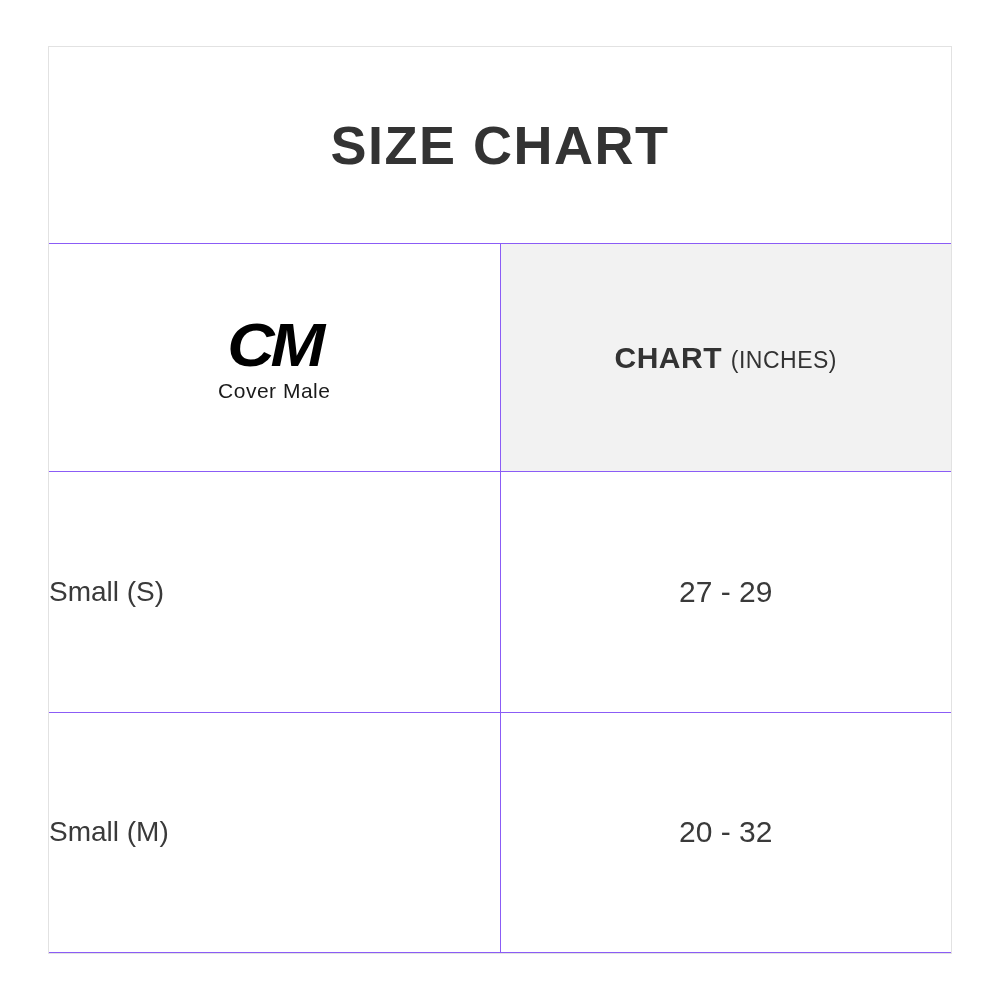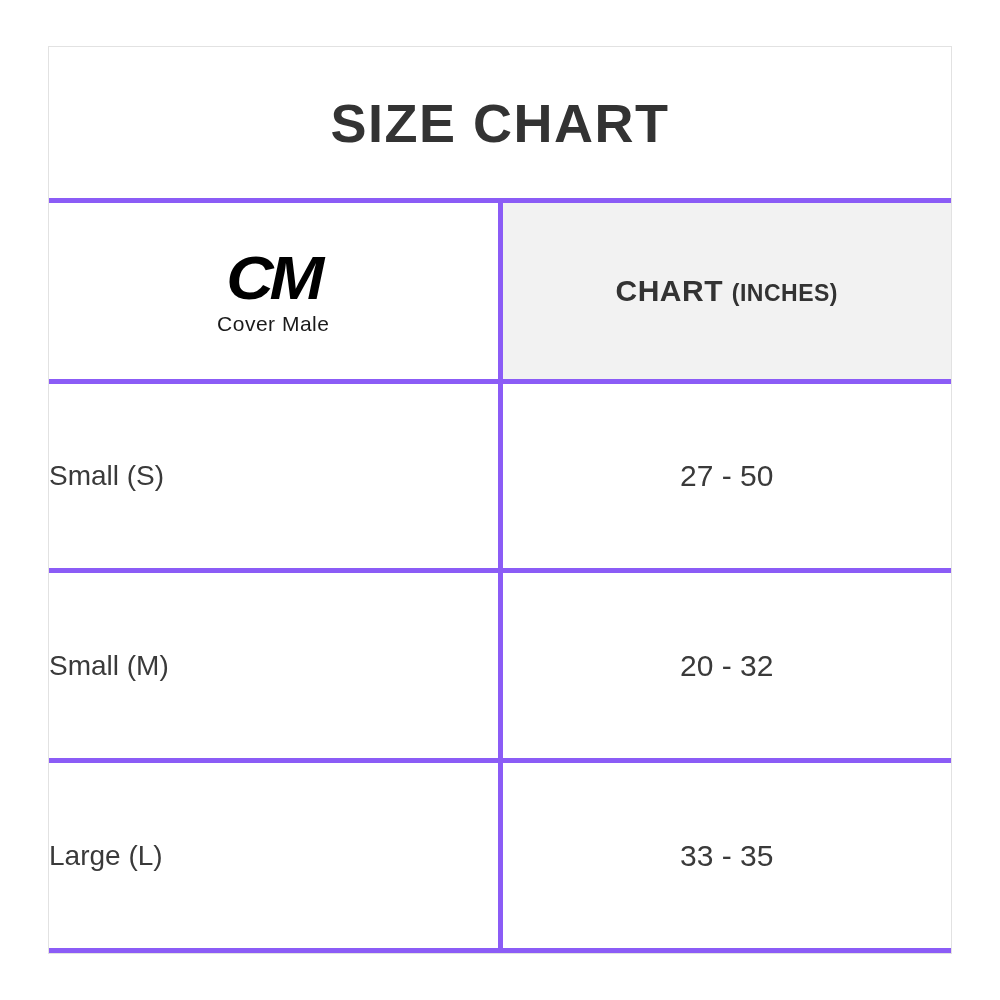--- a/index.html
+++ b/index.html
@@ -32,21 +32,21 @@
   }
 
   table.size-chart {
     width: 100%;
     height: 100%;
     border-collapse: collapse;
     table-layout: fixed;
   }
 
   table.size-chart td {
-    border: 5px solid #8b5cf6;
+    border: 1px solid #8b5cf6;
     padding: 0;
     vertical-align: middle;
     color: #3a3a3a;
   }
 
   
   .title-cell {
     height: 128px;
     text-align: center;
     border-top: none !important;
@@ -75,21 +75,21 @@
     border-right: none !important;
   }
   .waist-text {
     font-size: 30px;
     font-weight: bold;
     color: #333333;
     letter-spacing: 0.5px;
   }
   .waist-text .unit {
     font-size: 23px;
-    font-weight: bold;
+    font-weight: normal;
     letter-spacing: 0.5px;
   }
 
   
   .logo-box {
     display: flex;
     flex-direction: column;
     align-items: center;
     justify-content: center;
     line-height: 1;
@@ -150,26 +150,22 @@
               <span class="logo-cm">CM</span>
               <span class="logo-sub">Cover Male</span>
             </div>
           </td>
           <td class="waist-cell">
             <span class="waist-text"><span>CHART </span><span class="unit">(INCHES)</span></span>
           </td>
         </tr>
         <tr>
           <td class="size-cell">Small (S)</td>
-          <td class="value-cell">27 - 50</td>
+          <td class="value-cell">27 - 29</td>
         </tr>
         <tr>
           <td class="size-cell">Small (M)</td>
           <td class="value-cell">20 - 32</td>
-        </tr>
-        <tr>
-          <td class="size-cell">Large (L)</td>
-          <td class="value-cell">33 - 35</td>
         </tr>
       </tbody>
     </table>
   </div>
 </div>
 
 </body></html>

